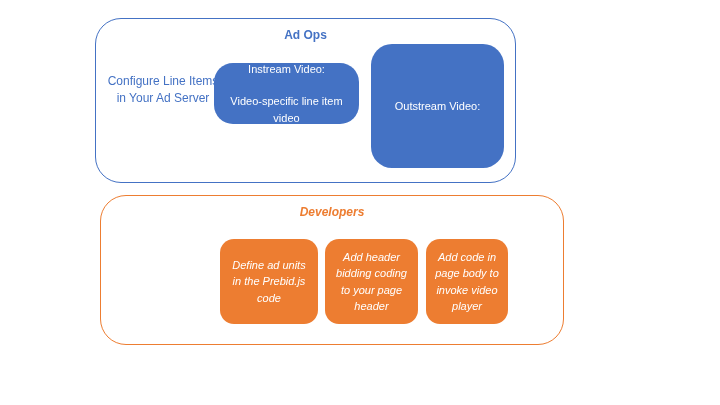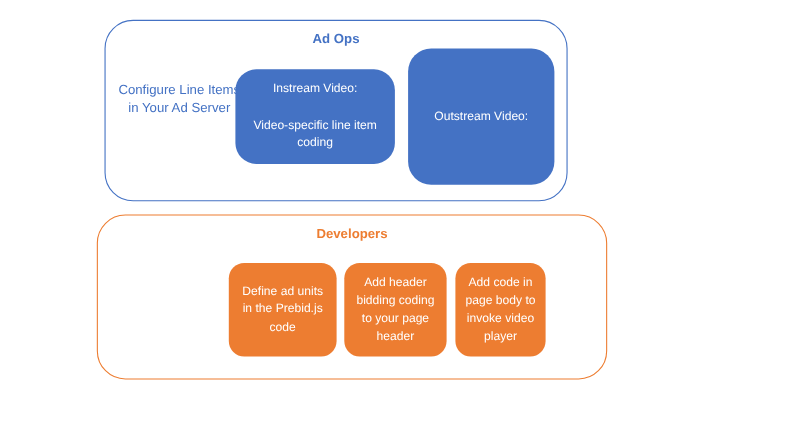--- a/index.html
+++ b/index.html
@@ -17,23 +17,24 @@
     background: #ffffff;
     box-sizing: border-box;
   }
   .group.adops {
     left: 95px; top: 18px;
     width: 421px; height: 165px;
     border: 1.5px solid #4472C4;
     padding-left: 12px;
   }
   .group.devs {
-    left: 88px; top: 195px;
+    left: 100px; top: 195px;
     width: 464px; height: 150px;
     border: 1.5px solid #ED7D31;
+    font-style: italic;
   }
   .group-title {
     position: absolute;
     top: 9px; left: 0;
     width: 100%;
     text-align: center;
     font-weight: bold;
     font-size: 12px;
   }
   .group-title.blue { color: #4472C4; }
@@ -55,21 +56,21 @@
     font-size: 11px;
     line-height: 16.5px;
     display: flex;
     flex-direction: column;
     justify-content: center;
     box-sizing: border-box;
     padding: 6px 10px;
   }
   .bluebox.instream {
     left: 118px; top: 44px;
-    width: 145px; height: 86px;
+    width: 145px; height: 61px;
     border-radius: 19px;
   }
   .bluebox.outstream {
     left: 275px; top: 25px;
     width: 133px; height: 124px;
     border-radius: 21px;
   }
   .box-body { margin-top: 16px; }
   .orangebox {
     position: absolute;
@@ -97,21 +98,21 @@
 
 <div class="stage">
 
   <div class="group adops">
     <div class="group-title blue">Ad Ops</div>
 
     <div class="side-note">Configure Line Items in Your Ad Server</div>
 
     <div class="bluebox instream">
       <div class="box-heading">Instream Video:</div>
-      <div class="box-body">Video-specific line item coding</div>
+      <div class="box-body">Video-specific line item video</div>
     </div>
 
     <div class="bluebox outstream">
       <div class="box-heading">Outstream Video:</div>
     </div>
   </div>
 
   <div class="group devs">
     <div class="group-title orange">Developers</div>
 

